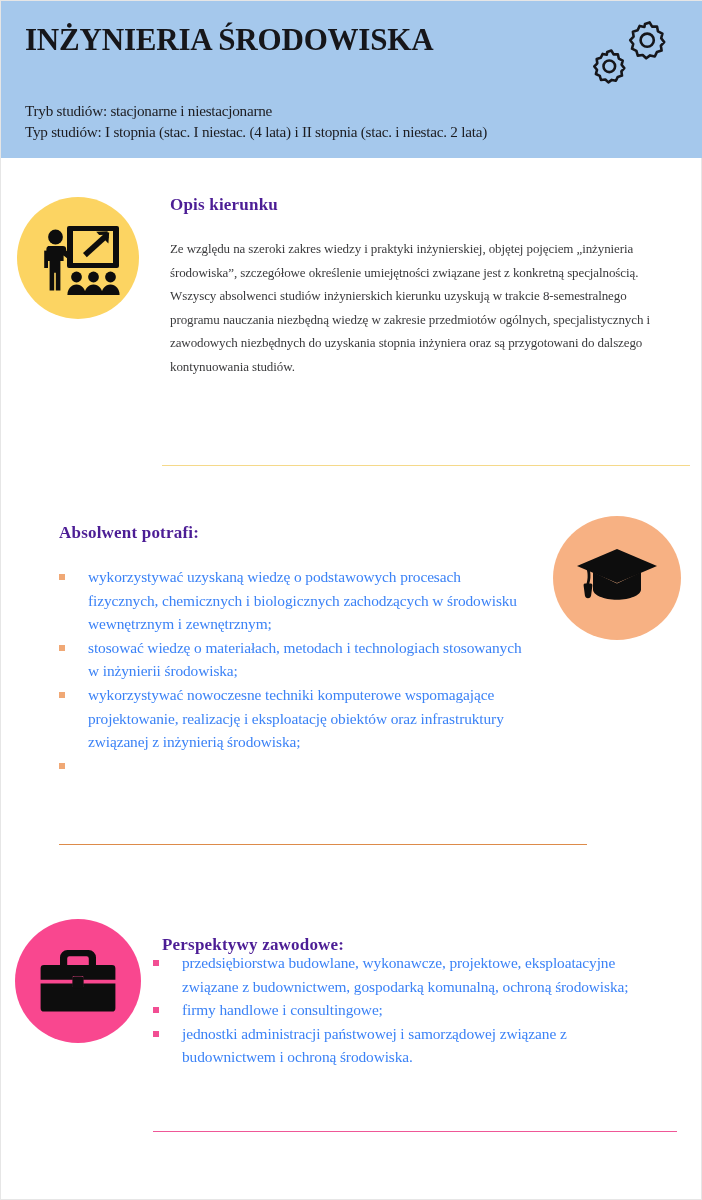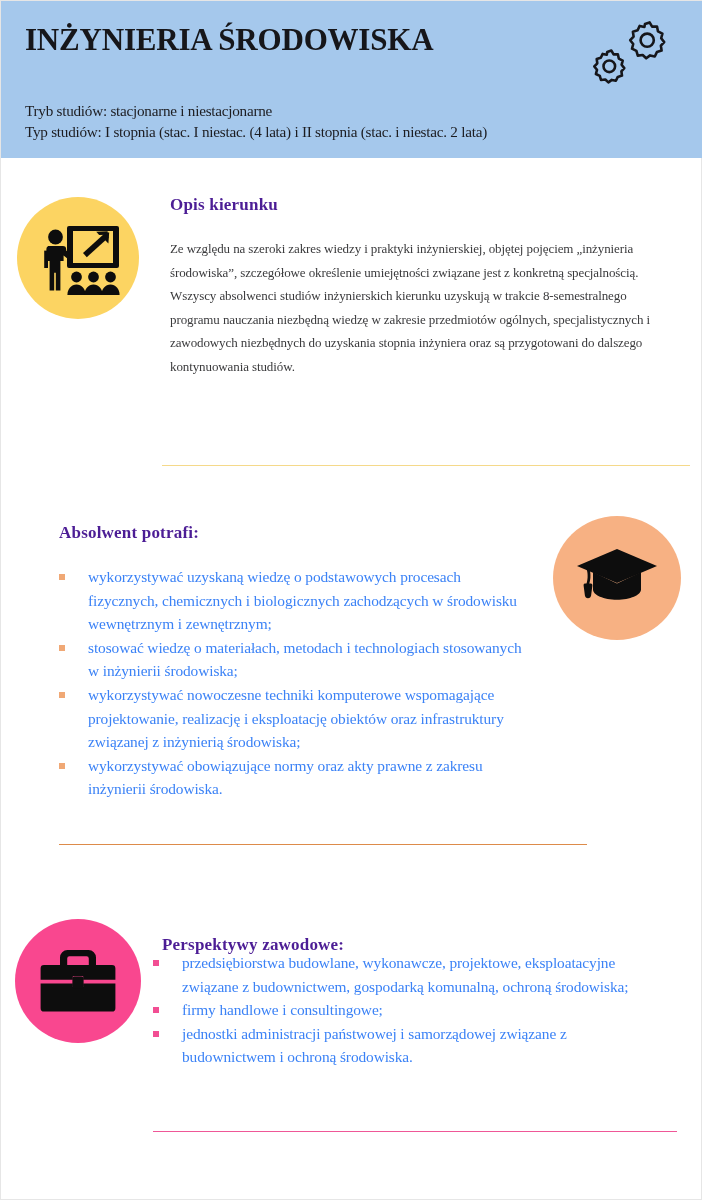--- a/index.html
+++ b/index.html
@@ -244,21 +244,20 @@
     <li>
       <span class="bullet-marker"></span>
       <span>stosować wiedzę o materiałach, metodach i technologiach stosowanych w inżynierii środowiska;</span>
     </li>
     <li>
       <span class="bullet-marker"></span>
       <span>wykorzystywać nowoczesne techniki komputerowe wspomagające projektowanie, realizację i eksploatację obiektów oraz infrastruktury związanej z inżynierią środowiska;</span>
     </li>
     <li>
       <span class="bullet-marker"></span>
-      <span>wykorzystywać obowiązujące normy oraz akty prawne z zakresu inżynierii środowiska.</span>
     </li>
   </ul>
 
   <div class="divider" id="sec-grad-divider"></div>
 
   <div class="circle-icon" id="sec-job-circle">
     <svg width="80" height="66" viewBox="0 0 80 66" xmlns="http://www.w3.org/2000/svg">
       <g fill="#0d0d0d">
 
         <path d="M29.5 2 h21 a7.5 7.5 0 0 1 7.5 7.5 V17 h-7.2 V10.4 a2.2 2.2 0 0 0 -2.2 -2.2 H31.4 a2.2 2.2 0 0 0 -2.2 2.2 V17 H22 V9.5 A7.5 7.5 0 0 1 29.5 2 z"></path>

